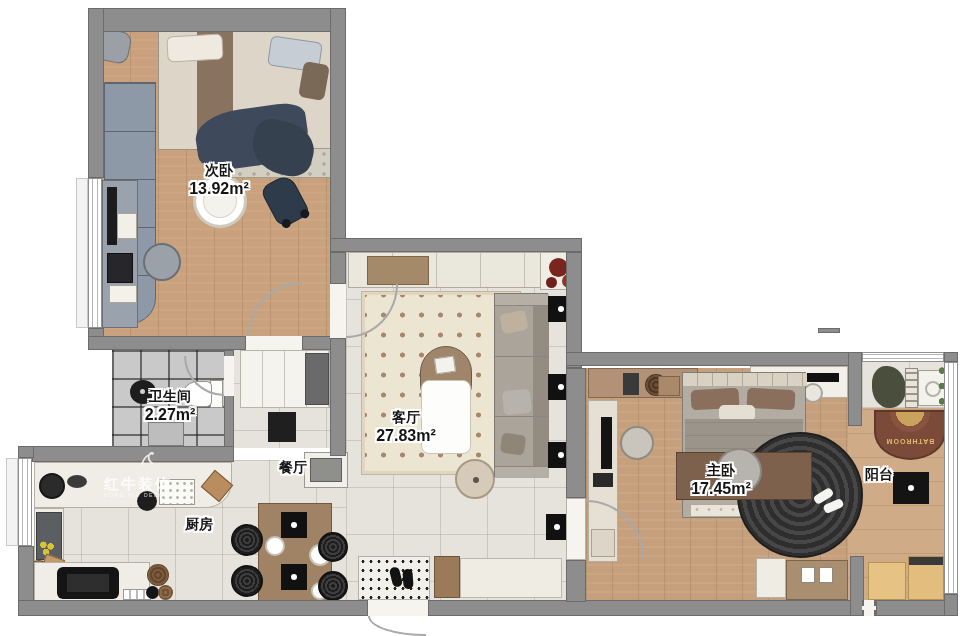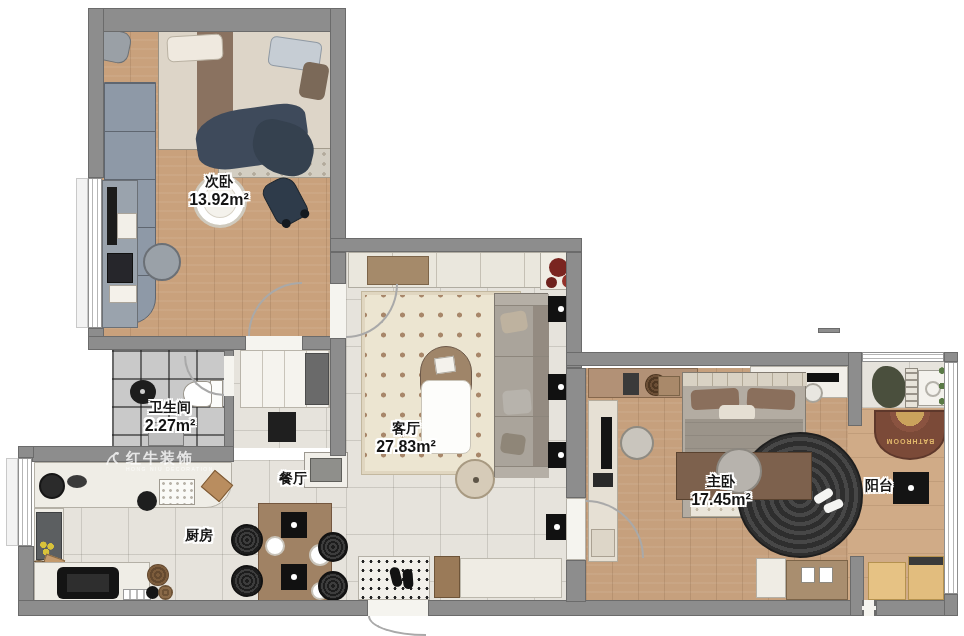--- a/index.html
+++ b/index.html
@@ -16,27 +16,27 @@
   .wall{background:#8d8d8d;border:1px solid #6b6b6b;z-index:10;}
   .winV{background:linear-gradient(90deg,#fff 0 3px,#b5b5b5 3px 4px,#fff 4px 8px,#b5b5b5 8px 9px,#fff 9px 14px);border:1px solid #8f8f8f;z-index:11;}
   .winH{background:linear-gradient(0deg,#fff 0 2px,#b5b5b5 2px 3px,#fff 3px 6px,#b5b5b5 6px 7px,#fff 7px 10px);border:1px solid #8f8f8f;z-index:11;}
   .gap{background:#f5f4ef;z-index:11;}
   .arc{border:2px solid #a9a9a9;background:transparent;z-index:12;}
   .sill{background:#f3f3f3;border:1px solid #c9c9c9;z-index:0;}
   
   .f{z-index:3;}
   .dot::after{content:"";position:absolute;left:50%;top:50%;width:6px;height:6px;margin:-3px 0 0 -3px;border-radius:50%;background:#fff;}
   
-  .lbl{position:absolute;transform:translateX(-50%);display:flex;flex-direction:column;align-items:center;z-index:20;pointer-events:none;margin-top:11px;}
+  .lbl{position:absolute;transform:translateX(-50%);display:flex;flex-direction:column;align-items:center;z-index:20;pointer-events:none;}
   .rn{font-size:14px;font-weight:700;color:#141414;white-space:nowrap;
       text-shadow:-2px -2px 0 #fff,2px -2px 0 #fff,-2px 2px 0 #fff,2px 2px 0 #fff,0 -2px 0 #fff,0 2px 0 #fff,-2px 0 0 #fff,2px 0 0 #fff;}
   .ra{font-size:16px;font-weight:700;color:#141414;white-space:nowrap;
       text-shadow:-2px -2px 0 #fff,2px -2px 0 #fff,-2px 2px 0 #fff,2px 2px 0 #fff,0 -2px 0 #fff,0 2px 0 #fff,-2px 0 0 #fff,2px 0 0 #fff;}
   
-  .wm{position:absolute;left:104px;top:450px;display:flex;align-items:center;gap:4px;z-index:21;color:rgba(255,255,255,.78);}
+  .wm{position:absolute;left:104px;top:450px;display:flex;align-items:center;gap:4px;z-index:21;color:rgba(255,255,255,.78);flex-direction:column;}
   .wm .t{display:flex;flex-direction:column;line-height:1;}
   .wm .b{font-size:15px;font-weight:700;letter-spacing:2px;}
   .wm .s{font-size:5px;letter-spacing:1.5px;margin-top:2px;}
   
   .bmat{left:874px;top:410px;width:72px;height:50px;background:radial-gradient(circle at 50% 0%,#caa25c 0 14px,#8a5340 14px 20px,#7b4a38 20px 100%);border:2px solid #5e382b;border-radius:0 0 72px 72px / 0 0 56px 56px;z-index:4;overflow:hidden;}
   .bmat span{position:absolute;left:0;right:0;top:26px;text-align:center;transform:rotate(180deg);font-size:7px;font-weight:700;letter-spacing:1px;color:#e2b96c;}
   .wicker{border-radius:50%;background:repeating-radial-gradient(circle,#1d1d1d 0 2px,#3d3d3d 2px 4px);border:2px solid #111;}
 </style>
 </head>
 <body>

